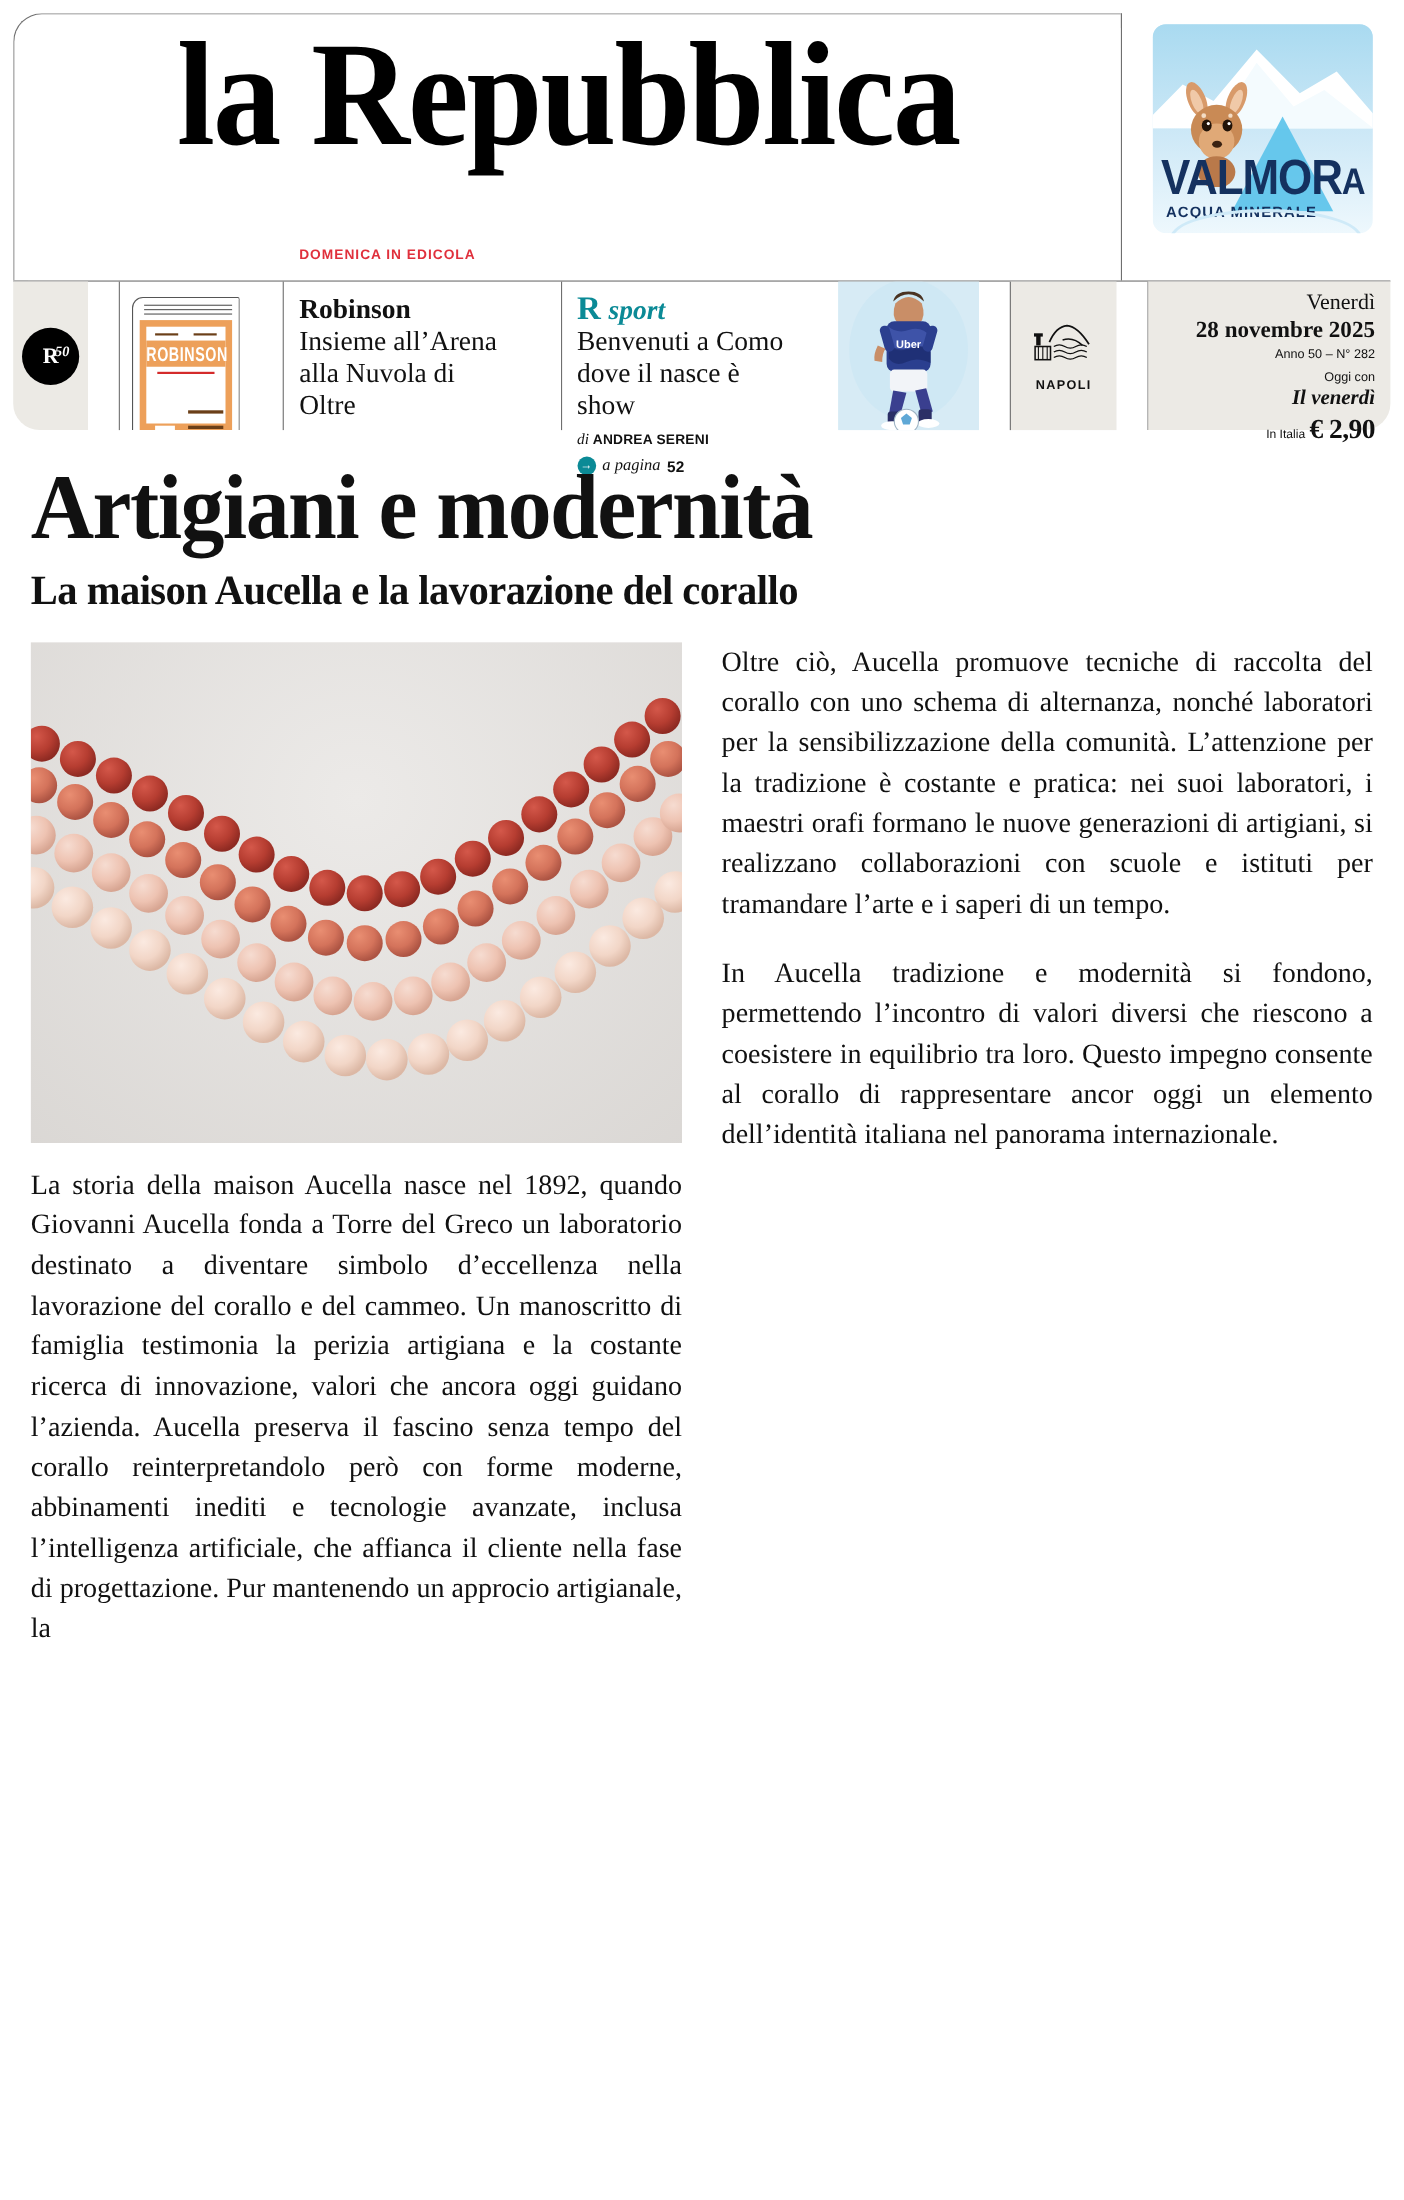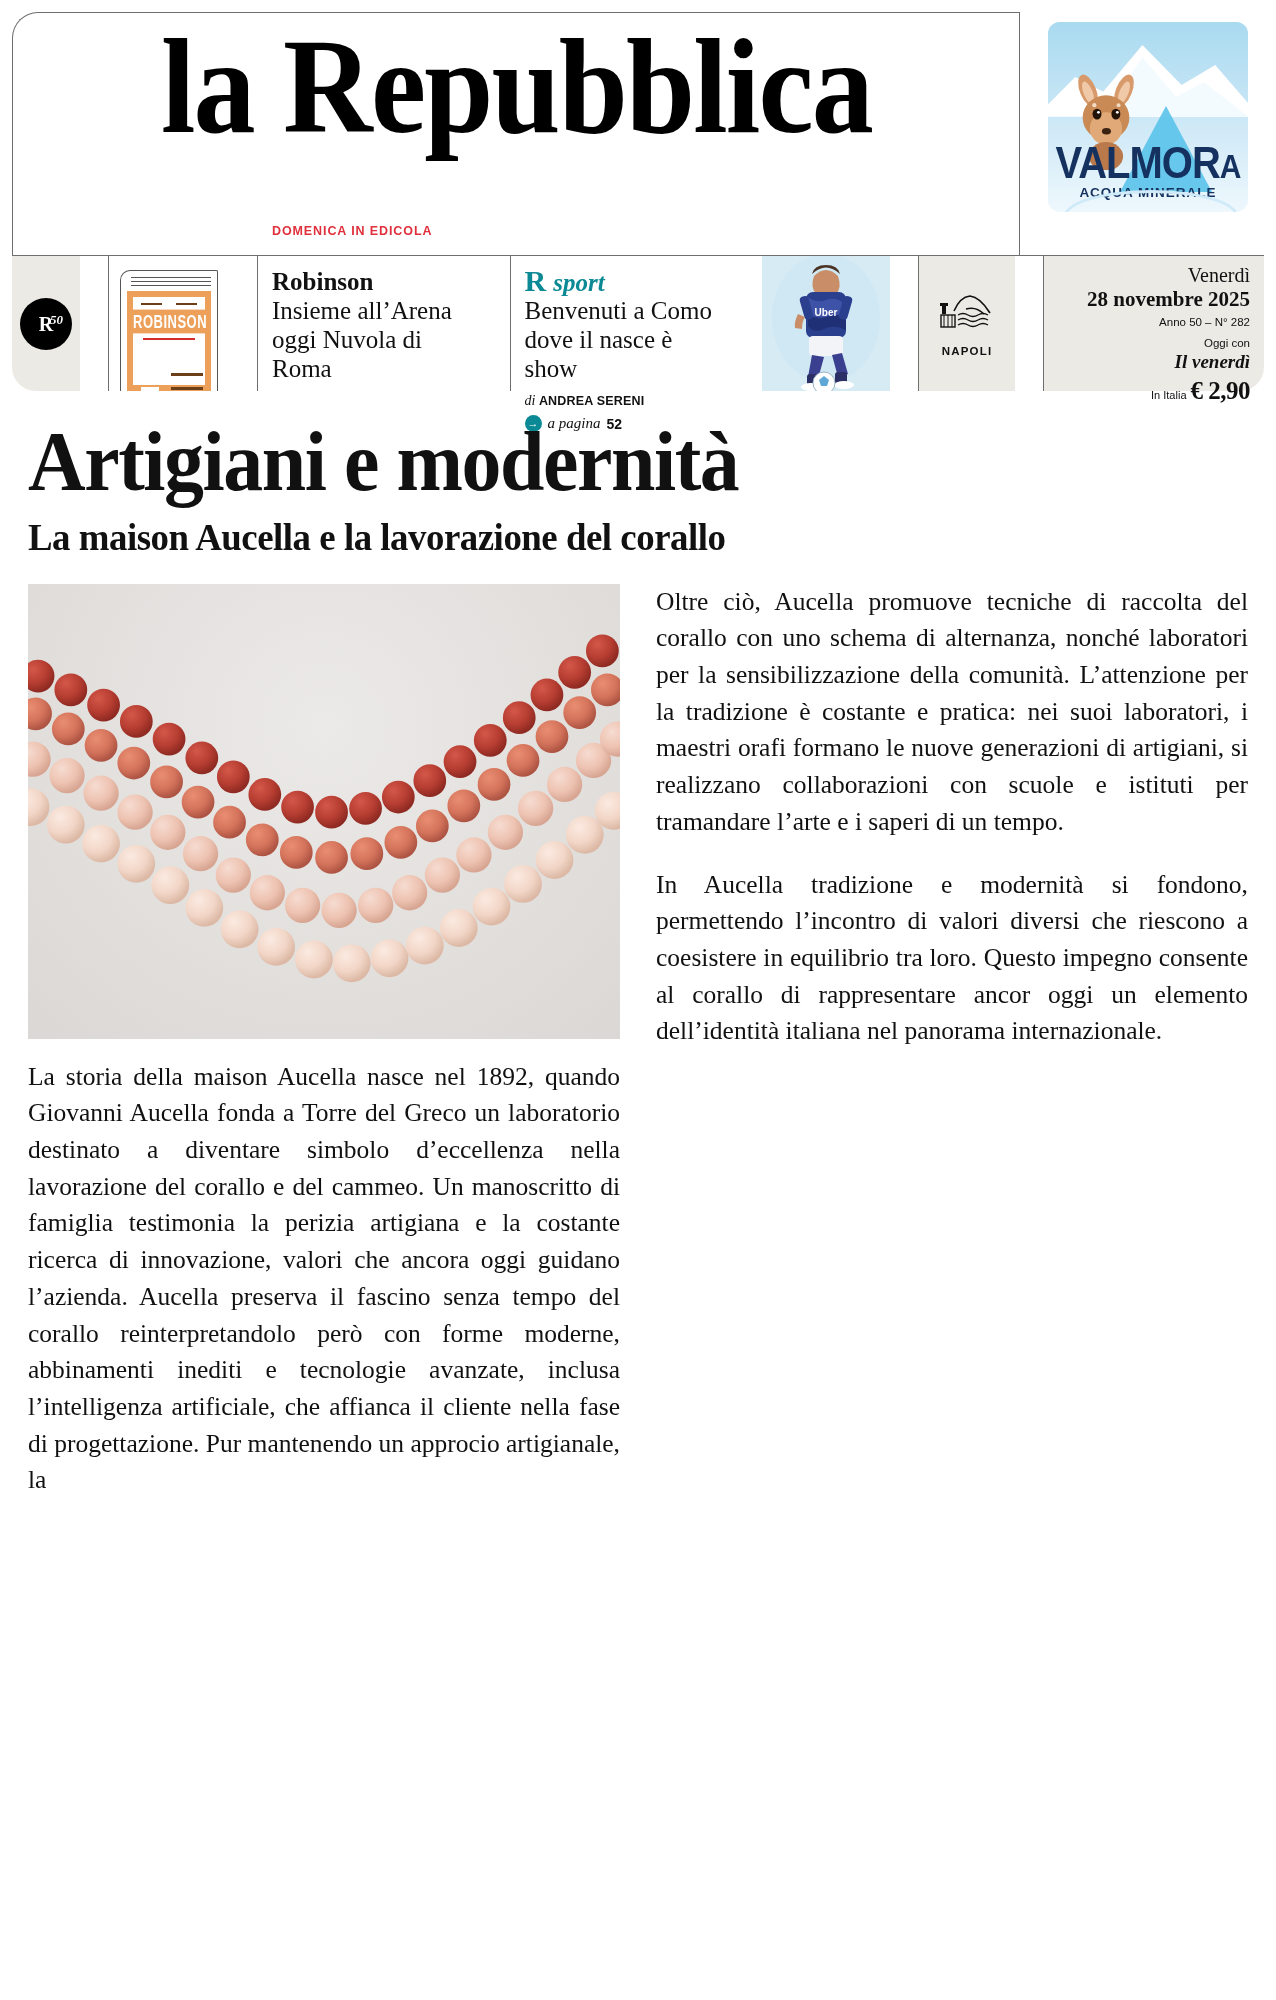--- a/index.html
+++ b/index.html
@@ -84,22 +84,22 @@
     font-family:"Liberation Sans", sans-serif;
     font-weight:700;
     font-size:40px;
     letter-spacing:-1px;
     color:#14315f;
     line-height:1;
     transform:scaleY(1.12);
   }
   .valmora .brand .small{font-size:30px;}
   .valmora .sub{
-    position:absolute;left:0;right:0;bottom:12px;
-    text-align:center;
+    position:absolute;left:12px;right:0;bottom:12px;
+    text-align:left;
     font-family:"Liberation Sans", sans-serif;
     font-weight:600;
     font-size:13.5px;
     letter-spacing:1px;
     color:#14315f;
   }
   .valmora .arc{
     position:absolute;left:8%;bottom:-30px;width:84%;height:46px;
     border:3px solid #cfeaf8;border-radius:50%;
   }
@@ -403,21 +403,21 @@
         <div class="bar" style="left:38px;top:90px;width:32px;"></div>
       </div>
     </div>
   </div>
 
   <div class="cell cell-robinson-txt">
     <div class="kicker">DOMENICA IN EDICOLA</div>
     <div class="cell-txt-inner">
       <div class="sec-title">Robinson</div>
       <div class="sec-line">Insieme all’Arena</div>
-      <div class="sec-line">oggi Nuvola di Roma</div>
+      <div class="sec-line">alla Nuvola di Oltre</div>
     </div>
   </div>
 
   <div class="cell cell-sport">
     <div class="rsport">
       <span class="r">R</span>
       <span class="s">sport</span>
     </div>
     <div class="sec-line">Benvenuti a Como</div>
     <div class="sec-line">dove il nasce è show</div>

